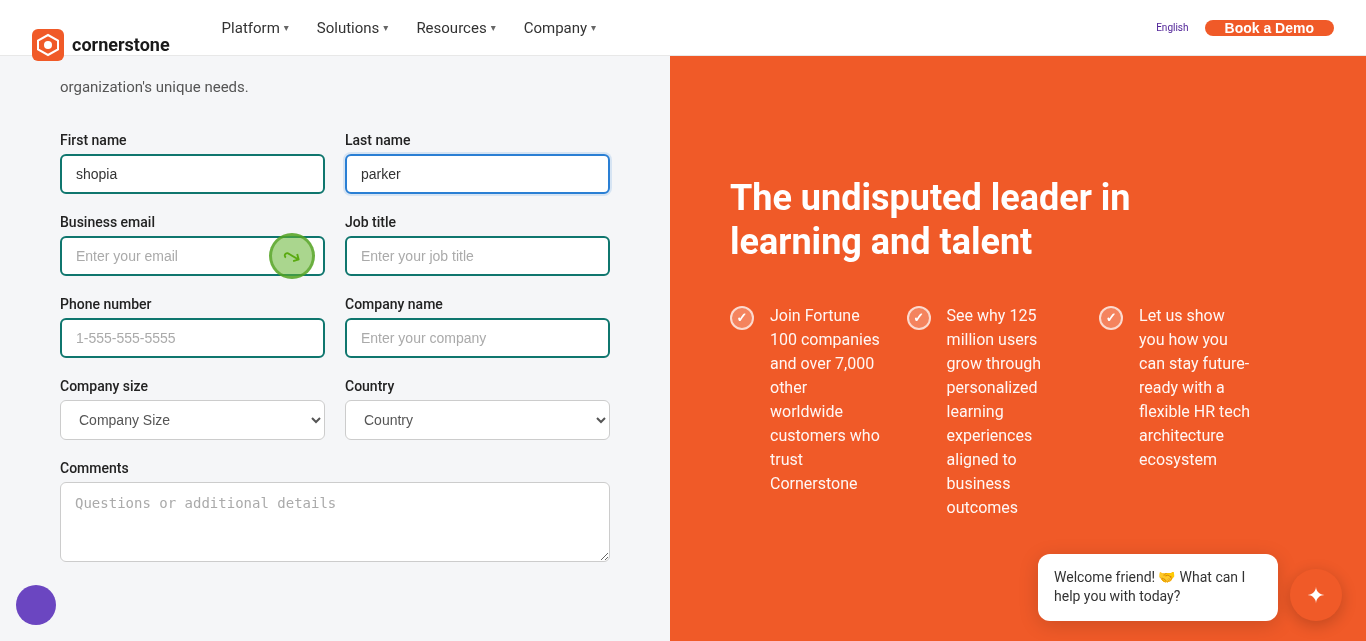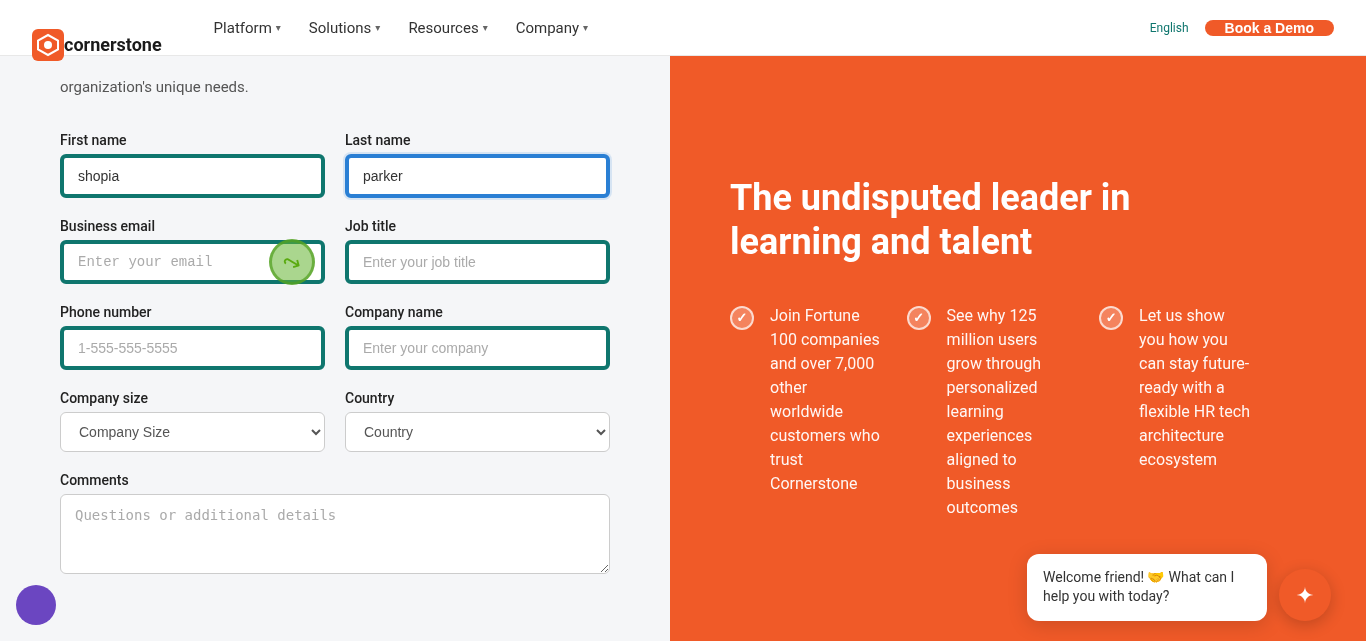--- a/index.html
+++ b/index.html
@@ -12,20 +12,21 @@
       align-items: center;
       padding: 0 32px;
       height: 56px;
       border-bottom: 1px solid #e8e8e8;
       position: relative;
       z-index: 10;
     }
     .nav-logo {
       display: flex;
       align-items: center;
+      gap: 8px;
       margin-right: 40px;
       text-decoration: none;
       margin-top: 34px;
     }
     .nav-logo-icon {
       width: 32px;
       height: 32px;
     }
     .nav-logo-text {
       font-size: 18px;
@@ -48,22 +49,22 @@
       cursor: pointer;
       border-radius: 4px;
     }
     .nav-link .chevron { font-size: 10px; color: #666; }
     .nav-right {
       display: flex;
       align-items: center;
       gap: 16px;
     }
     .nav-lang {
-      font-size: 12px;
-      color: #0f766e;
+      font-size: 10px;
+      color: #4c1d95;
       cursor: pointer;
     }
     .btn-demo {
       background: #f05a28;
       color: #fff;
       border: none;
       border-radius: 24px;
       padding: 0 20px;
       font-size: 14px;
       font-weight: 600;
@@ -103,21 +104,21 @@
       gap: 6px;
     }
     .form-label {
       font-size: 14px;
       font-weight: 500;
       color: #222;
     }
     .form-input {
       width: 100%;
       padding: 10px 14px;
-      border: 4px solid #0f766e;
+      border: 2px solid #0f766e;
       border-radius: 6px;
       font-size: 14px;
       color: #333;
       background: #fff;
       outline: none;
     }
     .form-input.active-focus {
       border-color: #2a7fd4;
       box-shadow: 0 0 0 2px rgba(42,127,212,0.15);
     }
@@ -224,21 +225,21 @@
     .right-feature-text {
       font-size: 16px;
       line-height: 1.5;
       color: rgba(255,255,255,0.95);
     }
 
     
     .chat-widget {
       position: fixed;
       bottom: 20px;
-      right: 35px;
+      right: 24px;
       display: flex;
       align-items: flex-end;
       gap: 12px;
       z-index: 100;
     }
     .chat-bubble {
       background: #fff;
       border-radius: 12px;
       padding: 14px 16px;
       box-shadow: 0 4px 20px rgba(0,0,0,0.15);
@@ -332,21 +333,21 @@
       <div class="form-group">
         <label class="form-label">Last name</label>
         <input class="form-input active-focus" type="text" value="parker" style="">
       </div>
     </div>
 
     <div class="form-row">
       <div class="form-group">
         <label class="form-label">Business email</label>
         <div class="input-wrapper">
-          <input class="form-input" type="email" placeholder="Enter your email" style="padding-right: 56px; font-family: Liberation Mono, monospace;">
+          <input class="form-input" type="email" placeholder="Enter your email" style="padding-right: 56px;">
           <div class="cursor-circle">
             <span class="cursor-arrow">↩</span>
           </div>
         </div>
       </div>
       <div class="form-group">
         <label class="form-label">Job title</label>
         <input class="form-input" type="text" placeholder="Enter your job title" style="">
       </div>
     </div>

